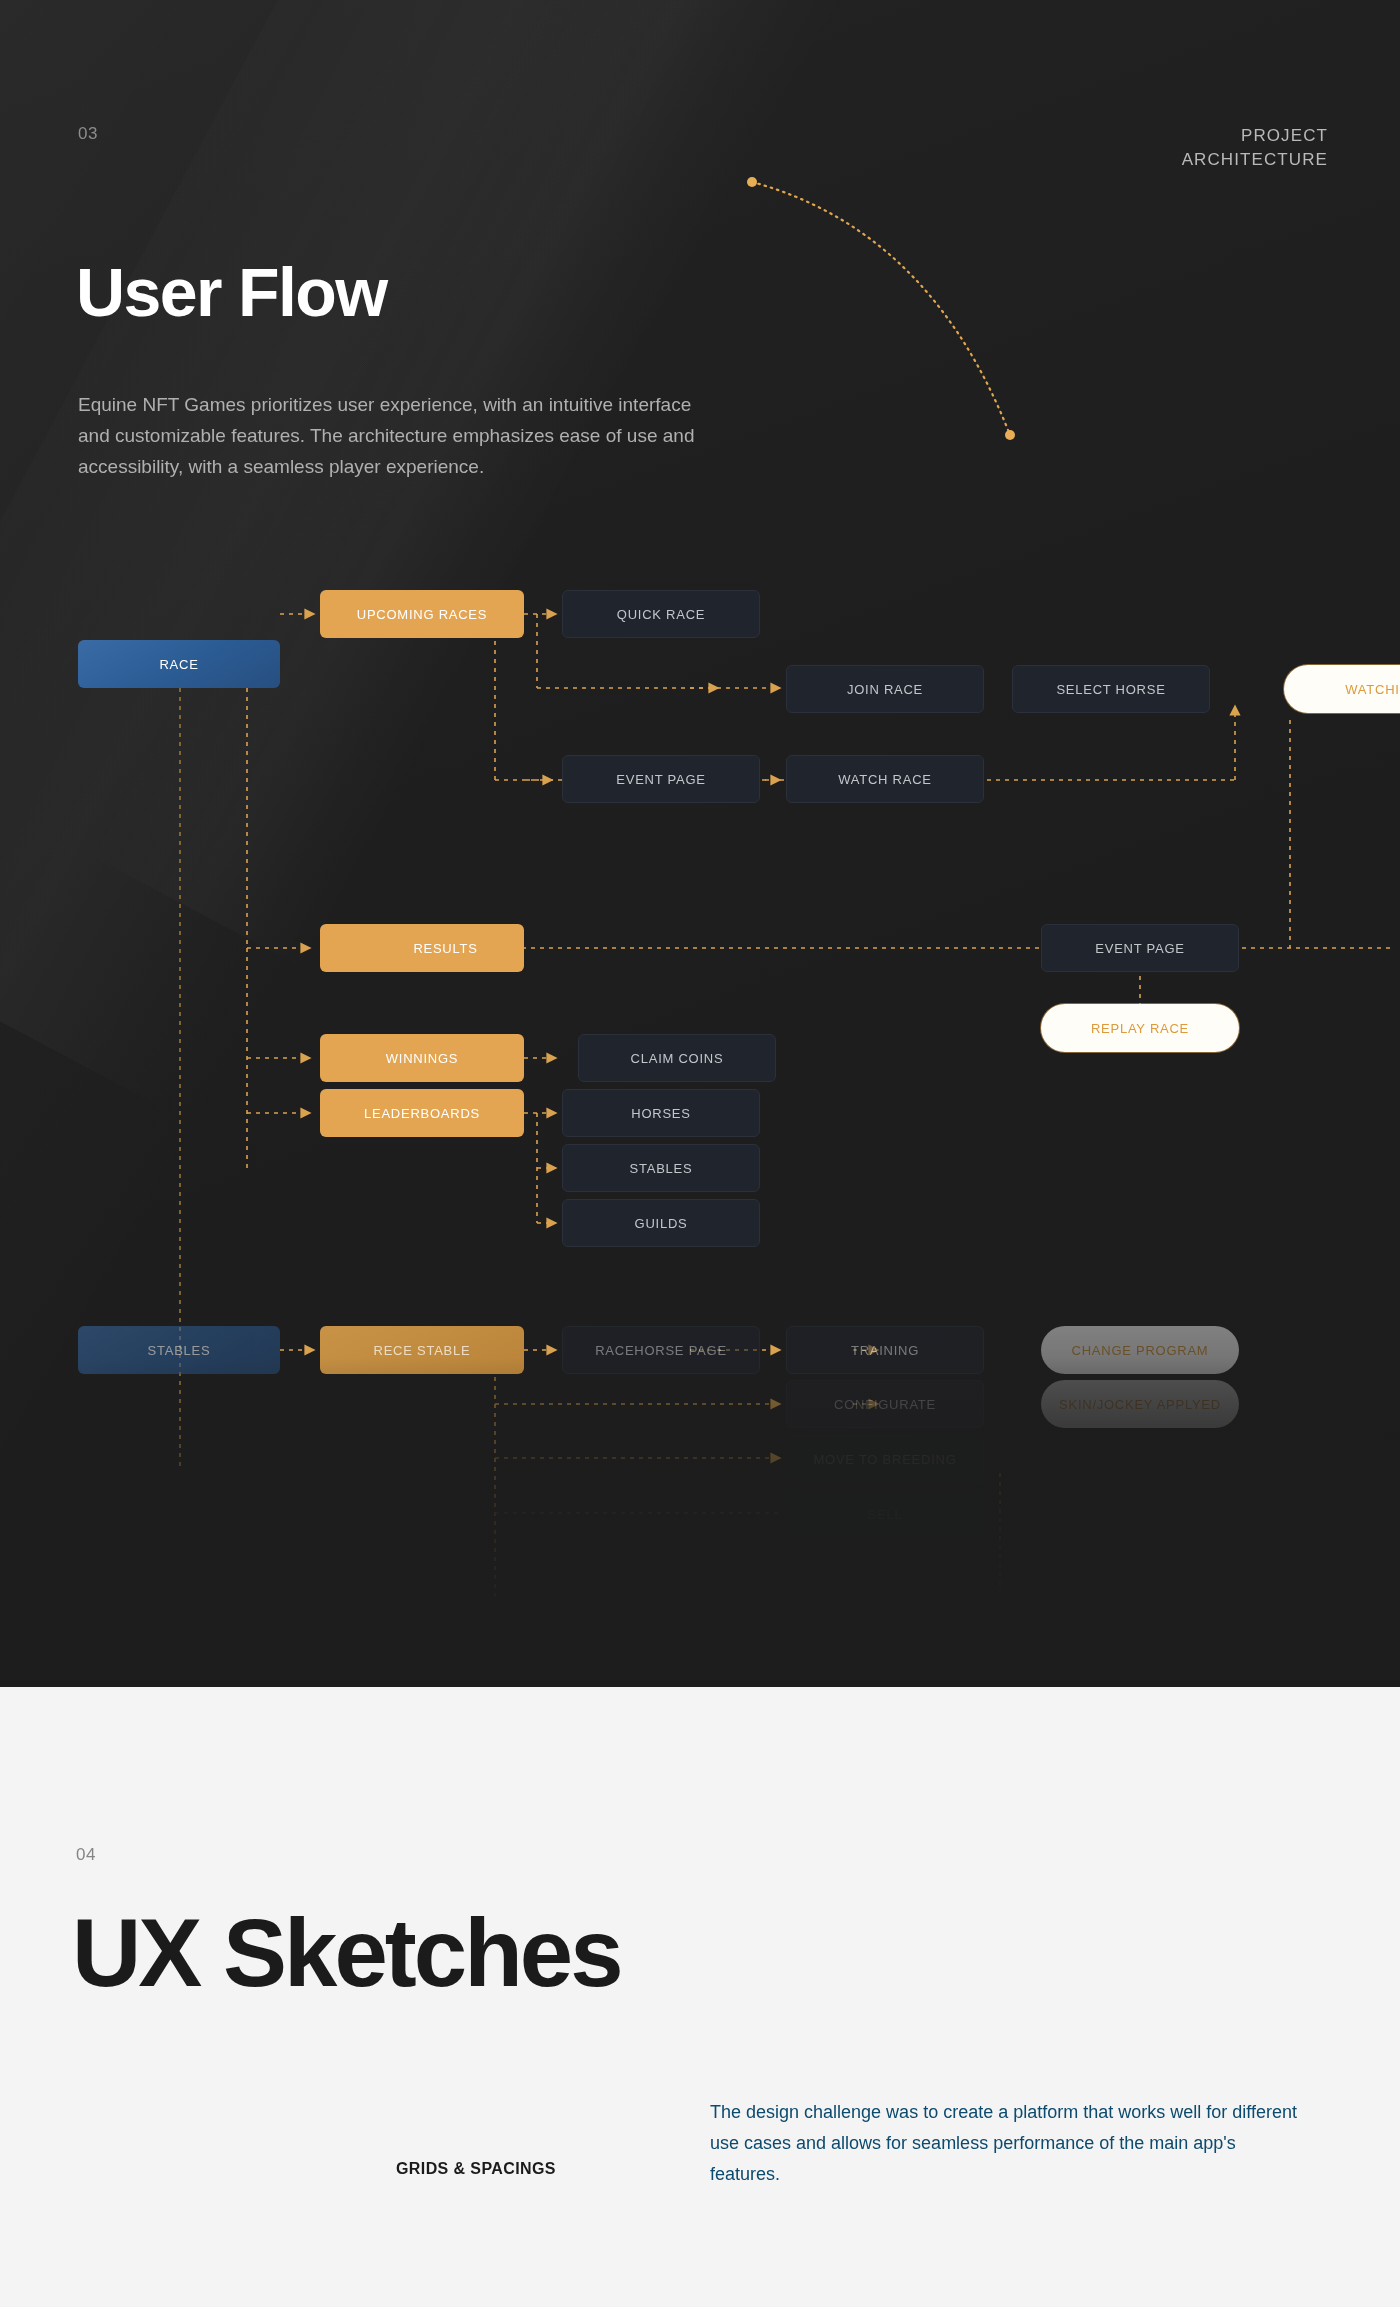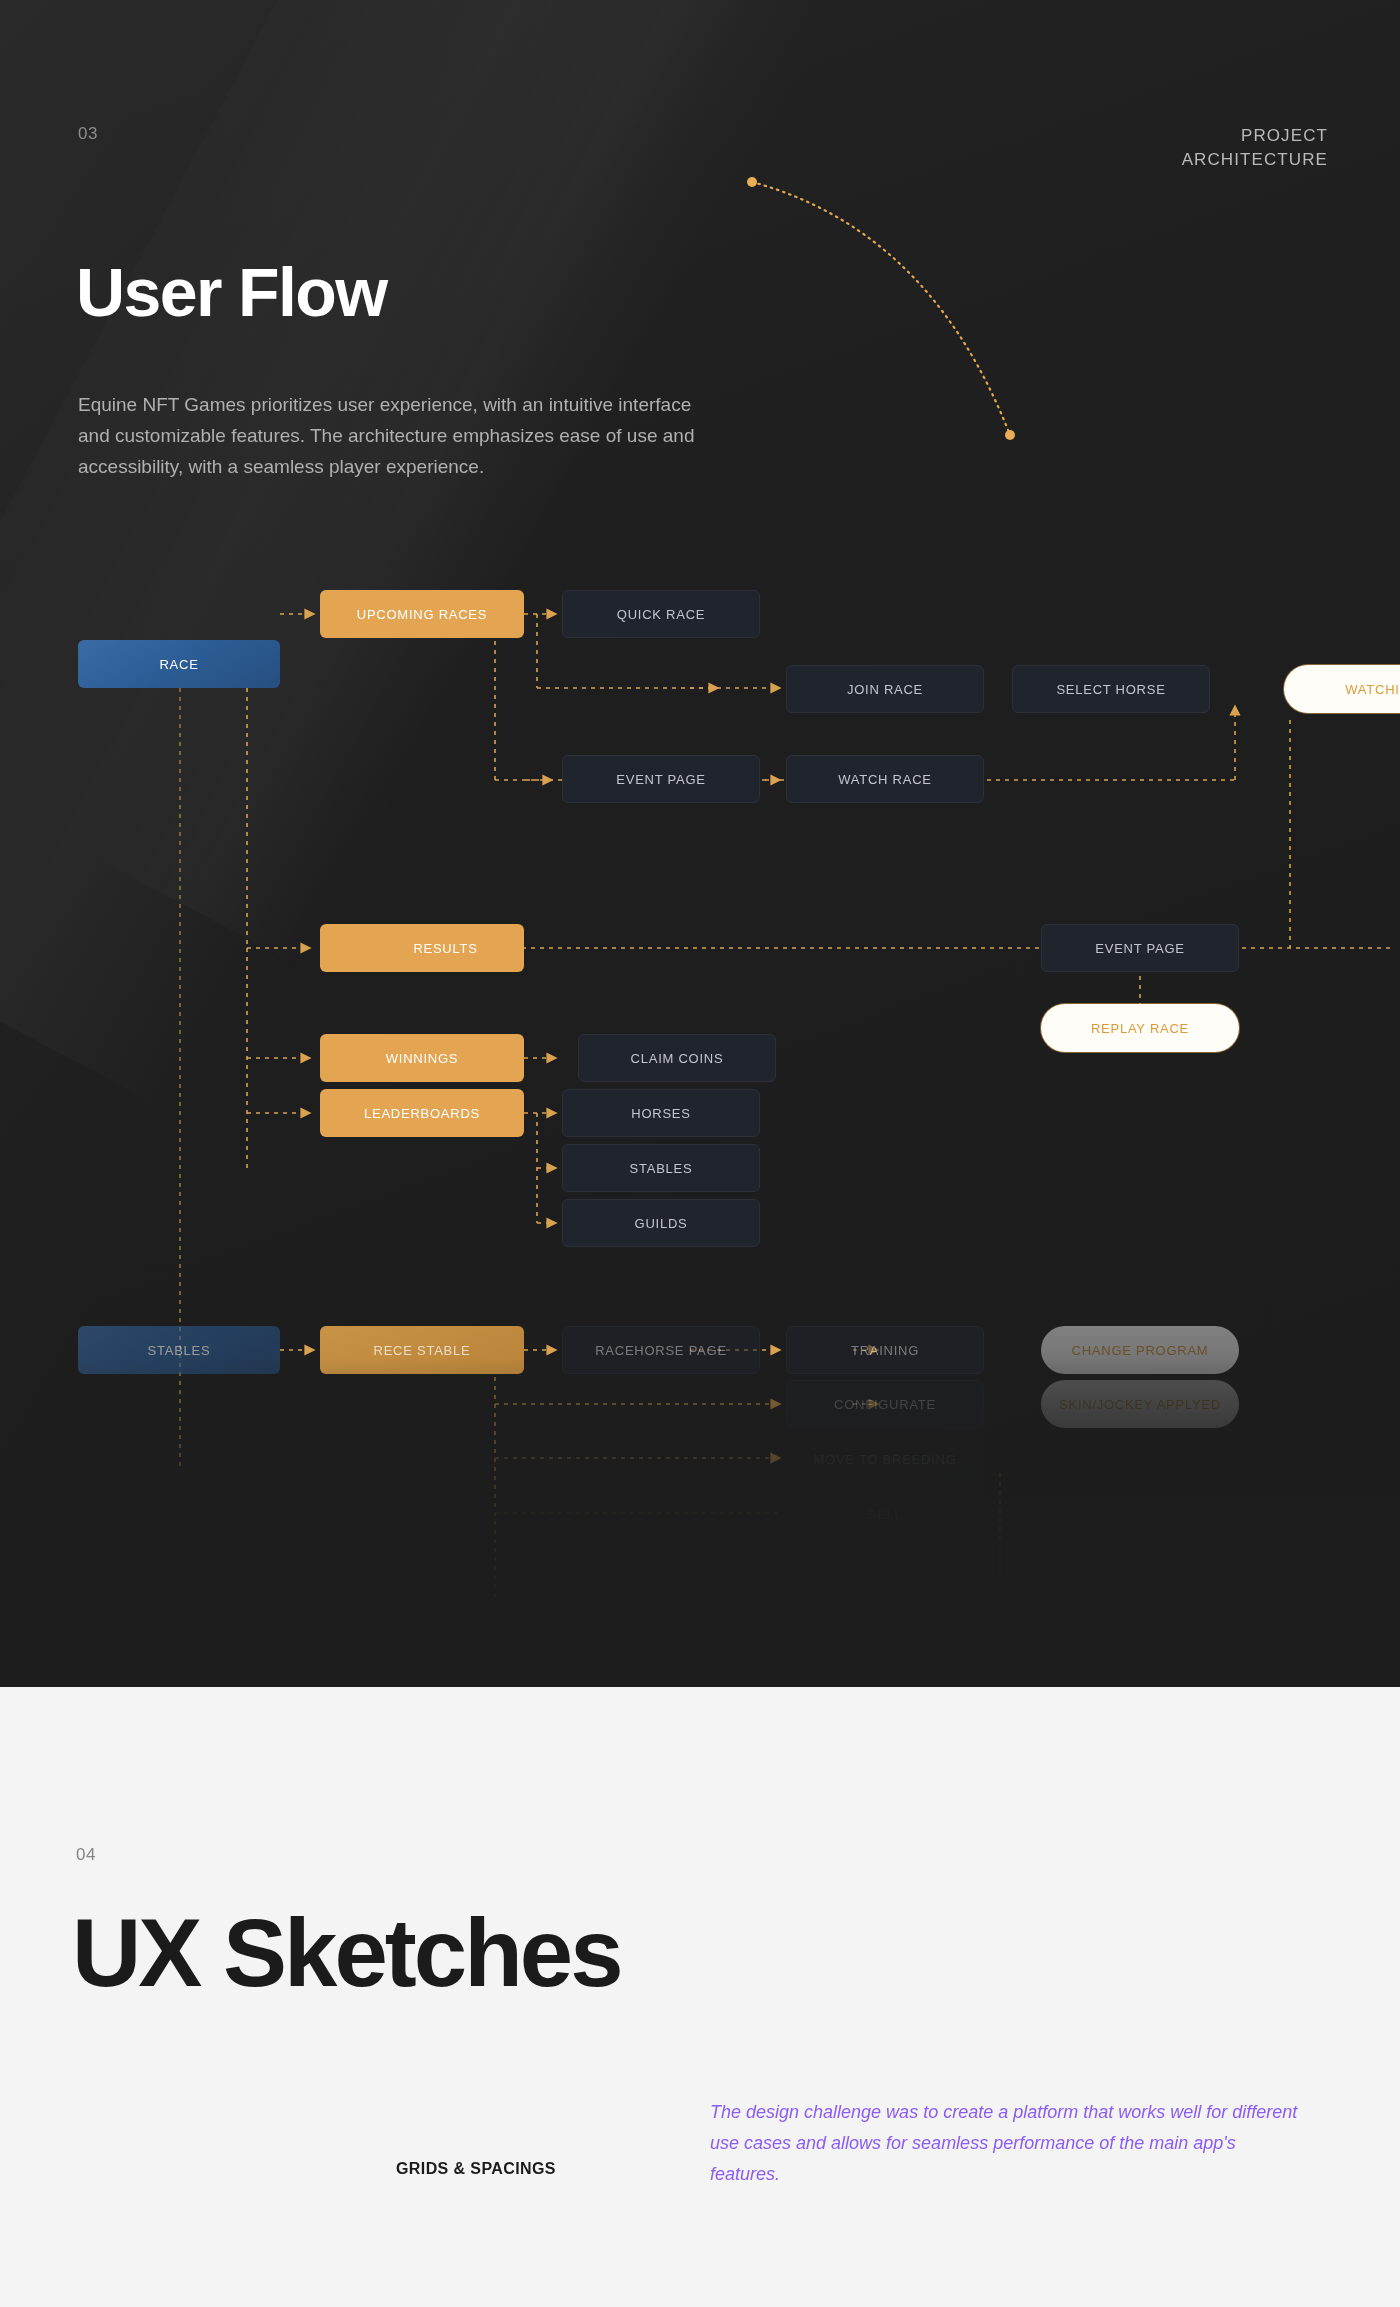--- a/index.html
+++ b/index.html
@@ -121,21 +121,21 @@
     position: absolute; left: 72px; top: 1905px;
     font-size: 96px; font-weight: 700; color: #1b1b1b;
     letter-spacing: -3px; line-height: 1;
   }
   .grids-label {
     position: absolute; left: 396px; top: 2160px;
     font-size: 16px; font-weight: 700; letter-spacing: 0.4px; color: #1b1b1b;
   }
   .light-para {
     position: absolute; left: 710px; top: 2097px;
-    width: 600px; font-size: 18px; line-height: 1.72; color: #8b5cf6; font-style: italic;
+    width: 600px; font-size: 18px; line-height: 1.72; color: #0c4a6e;
   }
 </style>
 </head>
 <body>
 
 <div class="page">
 
   <section class="sec-dark">
     <div class="sheen"></div>
     <div class="sheen2"></div>

